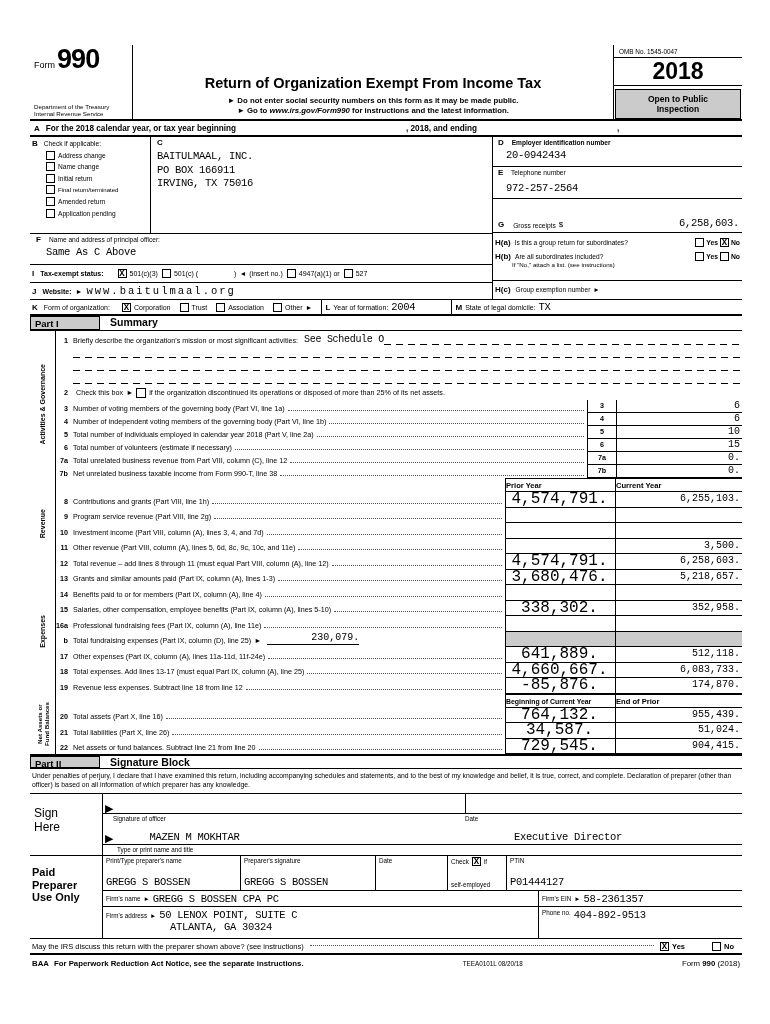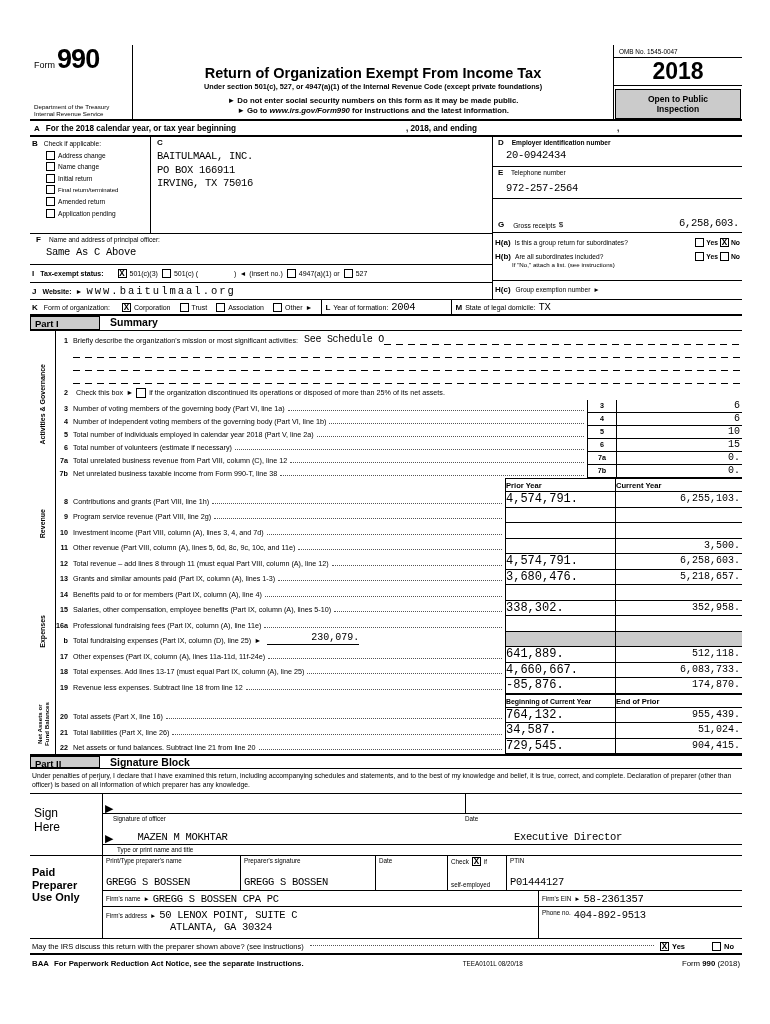--- a/index.html
+++ b/index.html
@@ -86,22 +86,22 @@
   .ltext{white-space:nowrap;}
   .nbox{width:30px;border:solid #000;border-width:0 1px 1px 1px;font-weight:bold;text-align:center;
         line-height:12px;flex:none;}
   .nval{width:125px;border-bottom:1px solid #000;text-align:right;line-height:12px;flex:none;
         font-family:"Liberation Mono","DejaVu Sans Mono",monospace;font-size:10px;padding-right:2px;}
   .m1{height:14px;display:flex;align-items:flex-end;font-size:7.2px;}
   .l2row{height:13px;display:flex;align-items:center;font-size:7.2px;gap:3px;margin:2px 0 1px;}
   .srow{display:flex;height:15.5px;font-size:7.2px;}
   .srow .lab{flex:1;display:flex;align-items:flex-end;padding-bottom:2px;min-width:0;overflow:hidden;}
   .pcol{width:110px;border-left:1px solid #000;border-bottom:1px solid #000;flex:none;
-        font-family:"Liberation Mono","DejaVu Sans Mono",monospace;font-size:12px;
-        text-align:left;line-height:14px;padding-right:2px;}
+        font-family:"Liberation Mono","DejaVu Sans Mono",monospace;font-size:16px;
+        text-align:center;line-height:14px;padding-right:2px;}
   .ccol2{width:127px;border-left:1px solid #000;border-bottom:1px solid #000;flex:none;
         font-family:"Liberation Mono","DejaVu Sans Mono",monospace;font-size:10px;
         text-align:right;line-height:14px;padding-right:2px;}
   .srow.hrow{height:14px;}
   .hcell{border-top:1px solid #000;font-family:"Liberation Sans",sans-serif;font-weight:bold;
          font-size:7.6px;text-align:left;line-height:13px;}
   .gray{background:var(--gray);}
   .uval{width:92px;border-bottom:1px solid #000;text-align:right;
         font-family:"Liberation Mono","DejaVu Sans Mono",monospace;font-size:10px;line-height:12px;
         margin-left:6px;}
@@ -109,21 +109,21 @@
   .perj{font-size:6.8px;line-height:8.5px;padding:3px 4px 4px 2px;}
   .sign{display:flex;border-top:1px solid #000;border-bottom:1px solid #000;}
   .scap{width:72px;font-weight:normal;font-size:12px;line-height:14px;padding:12px 0 0 4px;}
   .smain{flex:1;border-left:1px solid #000;display:flex;flex-direction:column;}
   .srow1{height:20px;border-bottom:1px solid #000;display:flex;align-items:flex-end;}
   .arrow{font-size:11px;line-height:10px;padding:0 2px;}
   .datecell{margin-left:auto;width:277px;border-left:1px solid #000;height:100%;}
   .slbl{display:flex;font-size:6.3px;height:10px;padding-top:1px;}
   .slbl .l1{padding-left:10px;} .slbl .l2{margin-left:auto;width:277px;}
   .srow2{height:21px;display:flex;align-items:flex-end;border-bottom:1px solid #000;padding-bottom:1px;}
-  .offname{margin-left:10px;padding-left:12px;} .offtitle{margin-left:auto;margin-right:120px;}
+  .offname{margin-left:22px;padding-left:12px;} .offtitle{margin-left:auto;margin-right:120px;}
   .prep{display:flex;border-bottom:1.5px solid #000;}
   .pcap{width:72px;font-weight:bold;font-size:11px;line-height:12.5px;padding:10px 0 0 2px;}
   .pmain{flex:1;border-left:1px solid #000;display:flex;flex-direction:column;}
   .pr1{display:flex;height:35px;border-bottom:1px solid #000;}
   .pc{padding:1px 3px;font-size:6.3px;display:flex;flex-direction:column;justify-content:space-between;}
   .pc .v{padding-bottom:1px;}
   .pc1{width:137px;} .pc2{width:135px;border-left:1px solid #000;} .pc3{width:72px;border-left:1px solid #000;}
   .pc4{width:59px;border-left:1px solid #000;} .pc5{flex:1;border-left:1px solid #000;}
   .chkline{display:flex;align-items:center;gap:3px;}
   .pr2{display:flex;height:16px;border-bottom:1px solid #000;}
@@ -152,21 +152,20 @@
         <span class="f990w">Form</span>
         <span class="f990n">990</span>
       </div>
       <div class="dept">
         <div>Department of the Treasury</div>
         <div>Internal Revenue Service</div>
       </div>
     </div>
     <div class="hdr-c">
       <div class="title">Return of Organization Exempt From Income Tax</div>
-      <div class="subtitle">Under section 501(c), 527, or 4947(a)(1) of the Internal Revenue Code (except private foundations)</div>
       <div class="bullets">
         <div><span>►</span>
           <span>Do not enter social security numbers on this form as it may be made public.</span></div>
         <div><span>►</span>
           <span>Go to</span>
           <i>www.irs.gov/Form990</i>
           <span>for instructions and the latest information.</span></div>
       </div>
     </div>
     <div class="hdr-r">

